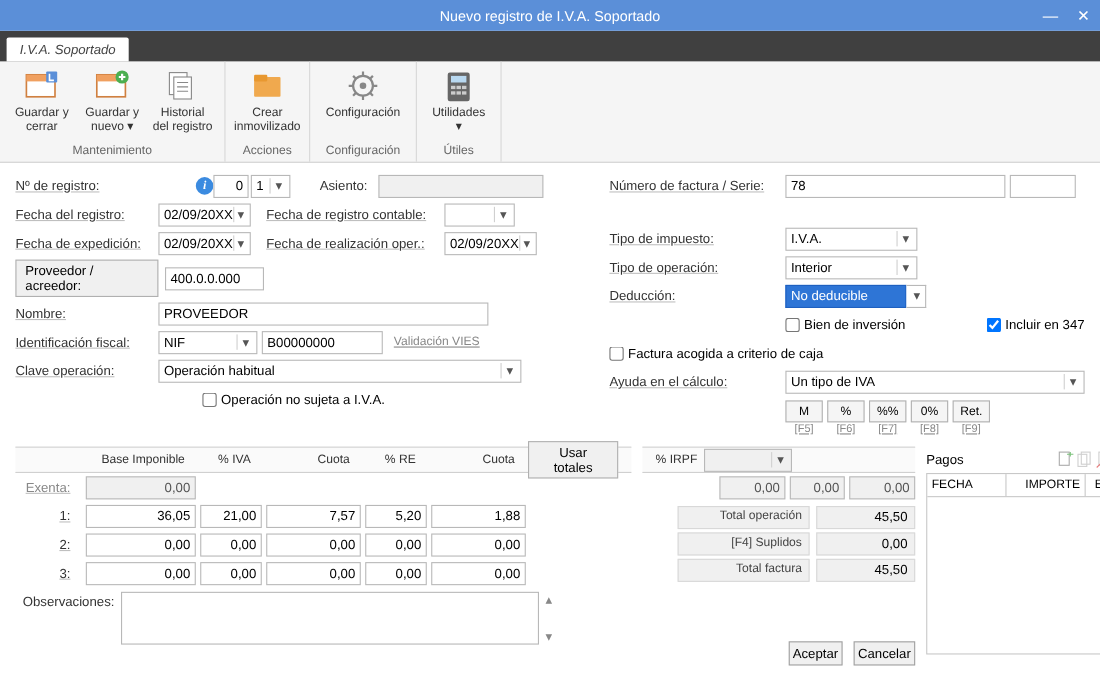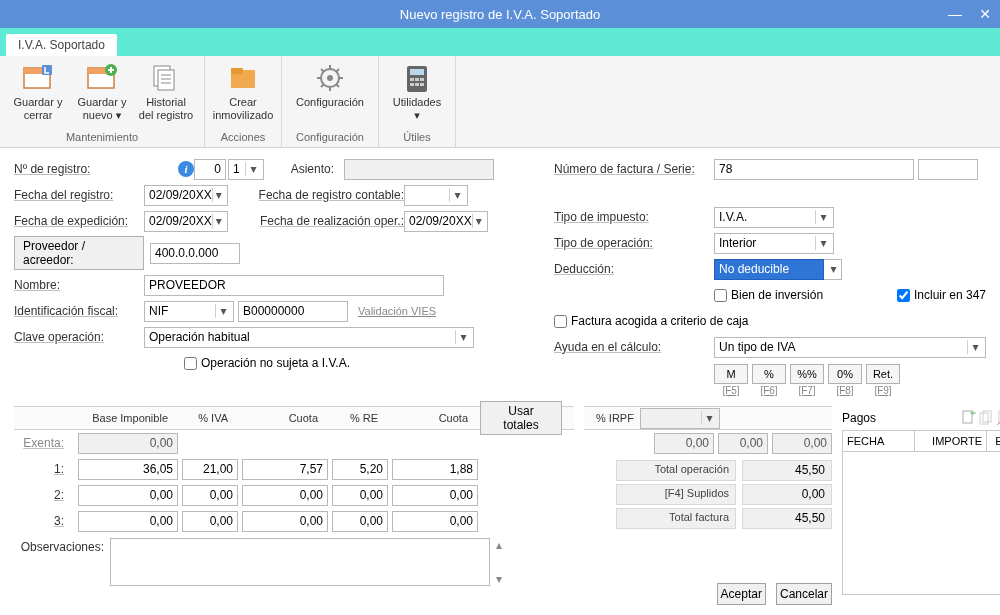--- a/index.html
+++ b/index.html
@@ -1,36 +1,36 @@
 <!DOCTYPE html>
 <html><head>
 <meta charset="utf-8">
 <style>
 * { box-sizing: border-box; margin: 0; padding: 0; font-family: 'Segoe UI', Tahoma, sans-serif; font-size: 12px; }
 body { background: #fff; width: 1000px; height: 615px; overflow: hidden; }
 .titlebar { background: #5b8fd8; color: #fff; height: 28px; display: flex; align-items: center; justify-content: center; position: relative; }
 .titlebar-text { font-size: 13px; }
 .titlebar-btns { position: absolute; right: 0; top: 0; display: flex; }
 .tb-btn { width: 30px; height: 28px; display: flex; align-items: center; justify-content: center; color: #fff; font-size: 14px; cursor: pointer; }
-.tab-area { background: #5eead4; height: 28px; display: flex; align-items: flex-end; padding-left: 6px; }
+.tab-area { background: #404040; height: 28px; display: flex; align-items: flex-end; padding-left: 6px; font-style: italic; }
 .tab { background: #fff; color: #444; padding: 4px 12px; font-size: 12px; border-radius: 2px 2px 0 0; }
 .ribbon { background: #f5f5f5; border-bottom: 1px solid #d0d0d0; height: 92px; display: flex; }
 .ribbon-group { border-right: 1px solid #d8d8d8; display: flex; flex-direction: column; padding: 4px 8px 2px 8px; }
 .ribbon-row { display: flex; flex: 1; align-items: flex-start; gap: 4px; }
 .ribbon-btn { display: flex; flex-direction: column; align-items: center; width: 60px; padding: 2px; cursor: pointer; text-align: center; }
 .ribbon-btn .ricon { width: 32px; height: 32px; margin-bottom: 2px; }
 .ribbon-btn span { font-size: 11px; line-height: 1.2; color: #333; }
 .ribbon-group-label { text-align: center; font-size: 11px; color: #666; padding: 2px 0; }
 .form-area { padding: 10px 14px 6px 14px; display: flex; gap: 20px; }
 .col-left { width: 520px; }
 .col-right { flex: 1; }
 .frow { display: flex; align-items: center; margin-bottom: 4px; min-height: 22px; }
 .lbl { width: 130px; color: #333; text-decoration: underline; text-decoration-color: rgba(0,0,0,0.25); }
 .lbl.noul { text-decoration: none; }
-.lbl2 { width: 176px; color: #333; text-decoration: underline; text-decoration-color: rgba(0,0,0,0.25); text-align: right; }
+.lbl2 { width: 176px; color: #333; text-decoration: underline; text-decoration-color: rgba(0,0,0,0.25); }
 .lbl-r { width: 160px; color: #333; text-decoration: underline; text-decoration-color: rgba(0,0,0,0.25); }
 .lbl-r.noul { text-decoration: none; }
 input.txt, .sel { border: 1px solid #b8b8b8; height: 21px; padding: 0 4px; font-size: 12px; background: #fff; }
 input.txt:read-only { background: #f0f0f0; color:#666; }
 .sel { display: flex; align-items: center; justify-content: space-between; padding-right: 2px; cursor: pointer; }
 .sel .caret { width: 16px; text-align: center; color: #555; border-left: 1px solid #d0d0d0; }
 .btn-box { border: 1px solid #b0b0b0; background: #f0f0f0; padding: 2px 8px; cursor: pointer; text-align:center; display:inline-block; }
 .link { color: #888; text-decoration: underline; cursor: pointer; font-size: 11px; }
 .cb { display: flex; align-items: center; gap: 4px; }
 .cb input { width: 13px; height: 13px; }

